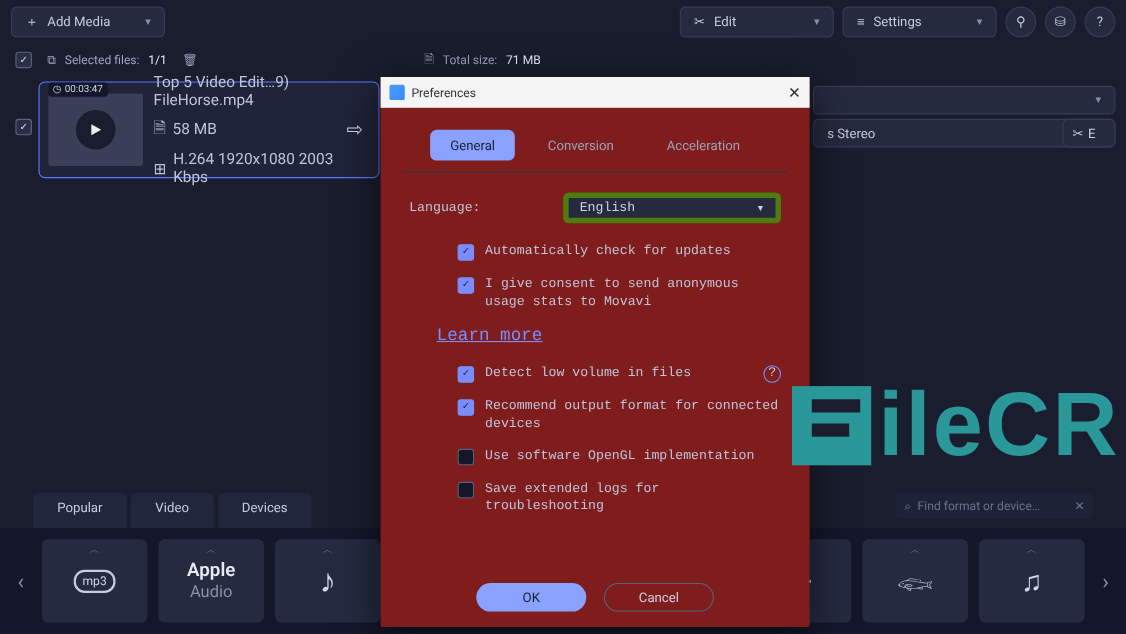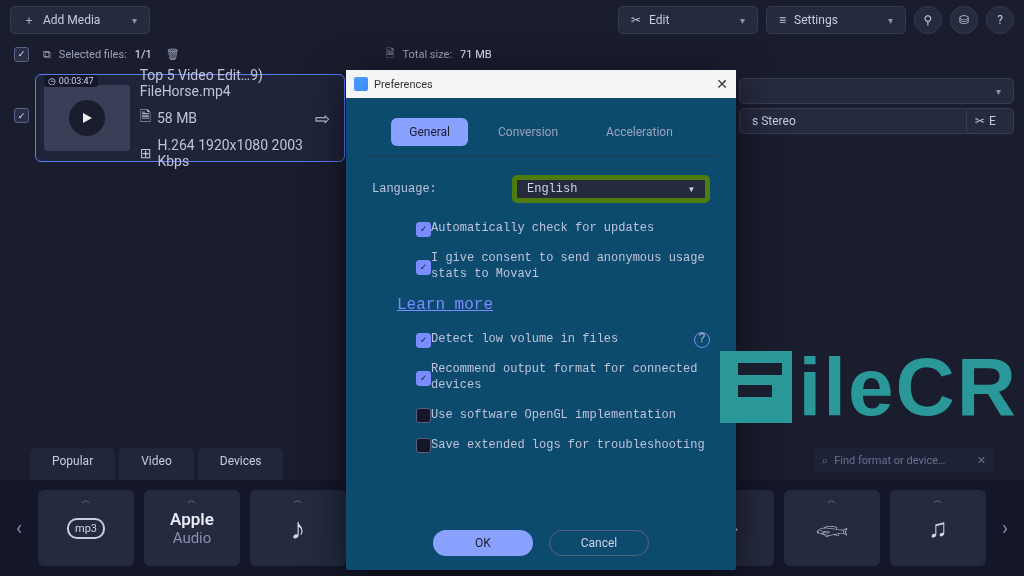--- a/index.html
+++ b/index.html
@@ -133,21 +133,21 @@
   color: #d2d6ea; gap: 4px;
   position: relative;
 }
 .fmt-tile .chev-up { position: absolute; top: 4px; left: 50%; transform: translateX(-50%); color:#888ea8; font-size:9px; }
 .arrow-nav { width: 18px; color: #888ea8; font-size: 20px; display:flex; justify-content:center; cursor:pointer; }
 
 .modal {
   position: absolute;
   left: 346px; top: 70px;
   width: 390px; height: 500px;
-  background: #0c4a6e;
+  background: #7f1d1d;
   box-shadow: 0 8px 40px rgba(0,0,0,.6);
   border-radius: 2px;
   display: flex; flex-direction: column;
 }
 .modal-titlebar {
   height: 28px;
   background: #f5f5f5;
   color: #333;
   display: flex; align-items: center;
   padding: 0 8px; gap: 6px;
@@ -171,21 +171,21 @@
 .modal-body { padding: 18px 26px; flex: 1; overflow: hidden; font-family: Liberation Mono, monospace; }
 .form-row { display: flex; align-items: center; margin-bottom: 18px; gap: 20px; }
 .form-row label { width: 120px; color: #bfc4da; font-size: 12px; }
 .select {
   flex: 1; height: 28px;
   background: #262a3f; border: 5px solid #4d7c0f;
   border-radius: 5px; color: #cfd3e6;
   display: flex; align-items: center; justify-content: space-between;
   padding: 0 10px; font-size: 12px;
 }
-.check-row { display: flex; align-items: center; margin-bottom: 14px; position: relative; padding-left: 44px; }
+.check-row { display: flex; align-items: flex-start; gap: 10px; margin-bottom: 14px; position: relative; padding-left: 44px; }
 .checkbox {
   width: 15px; height: 15px; flex-shrink:0;
   border: 1px solid #5a5f7e;
   border-radius: 3px;
   background: #14172a;
   display: inline-flex; align-items: center; justify-content: center;
   margin-top: 1px;
 }
 .checkbox.checked { background: #7a8dff; border-color: #7a8dff; }
 .checkbox.checked::after { content: "✓"; color: #1a1d2e; font-size: 10px; font-weight: bold; }

